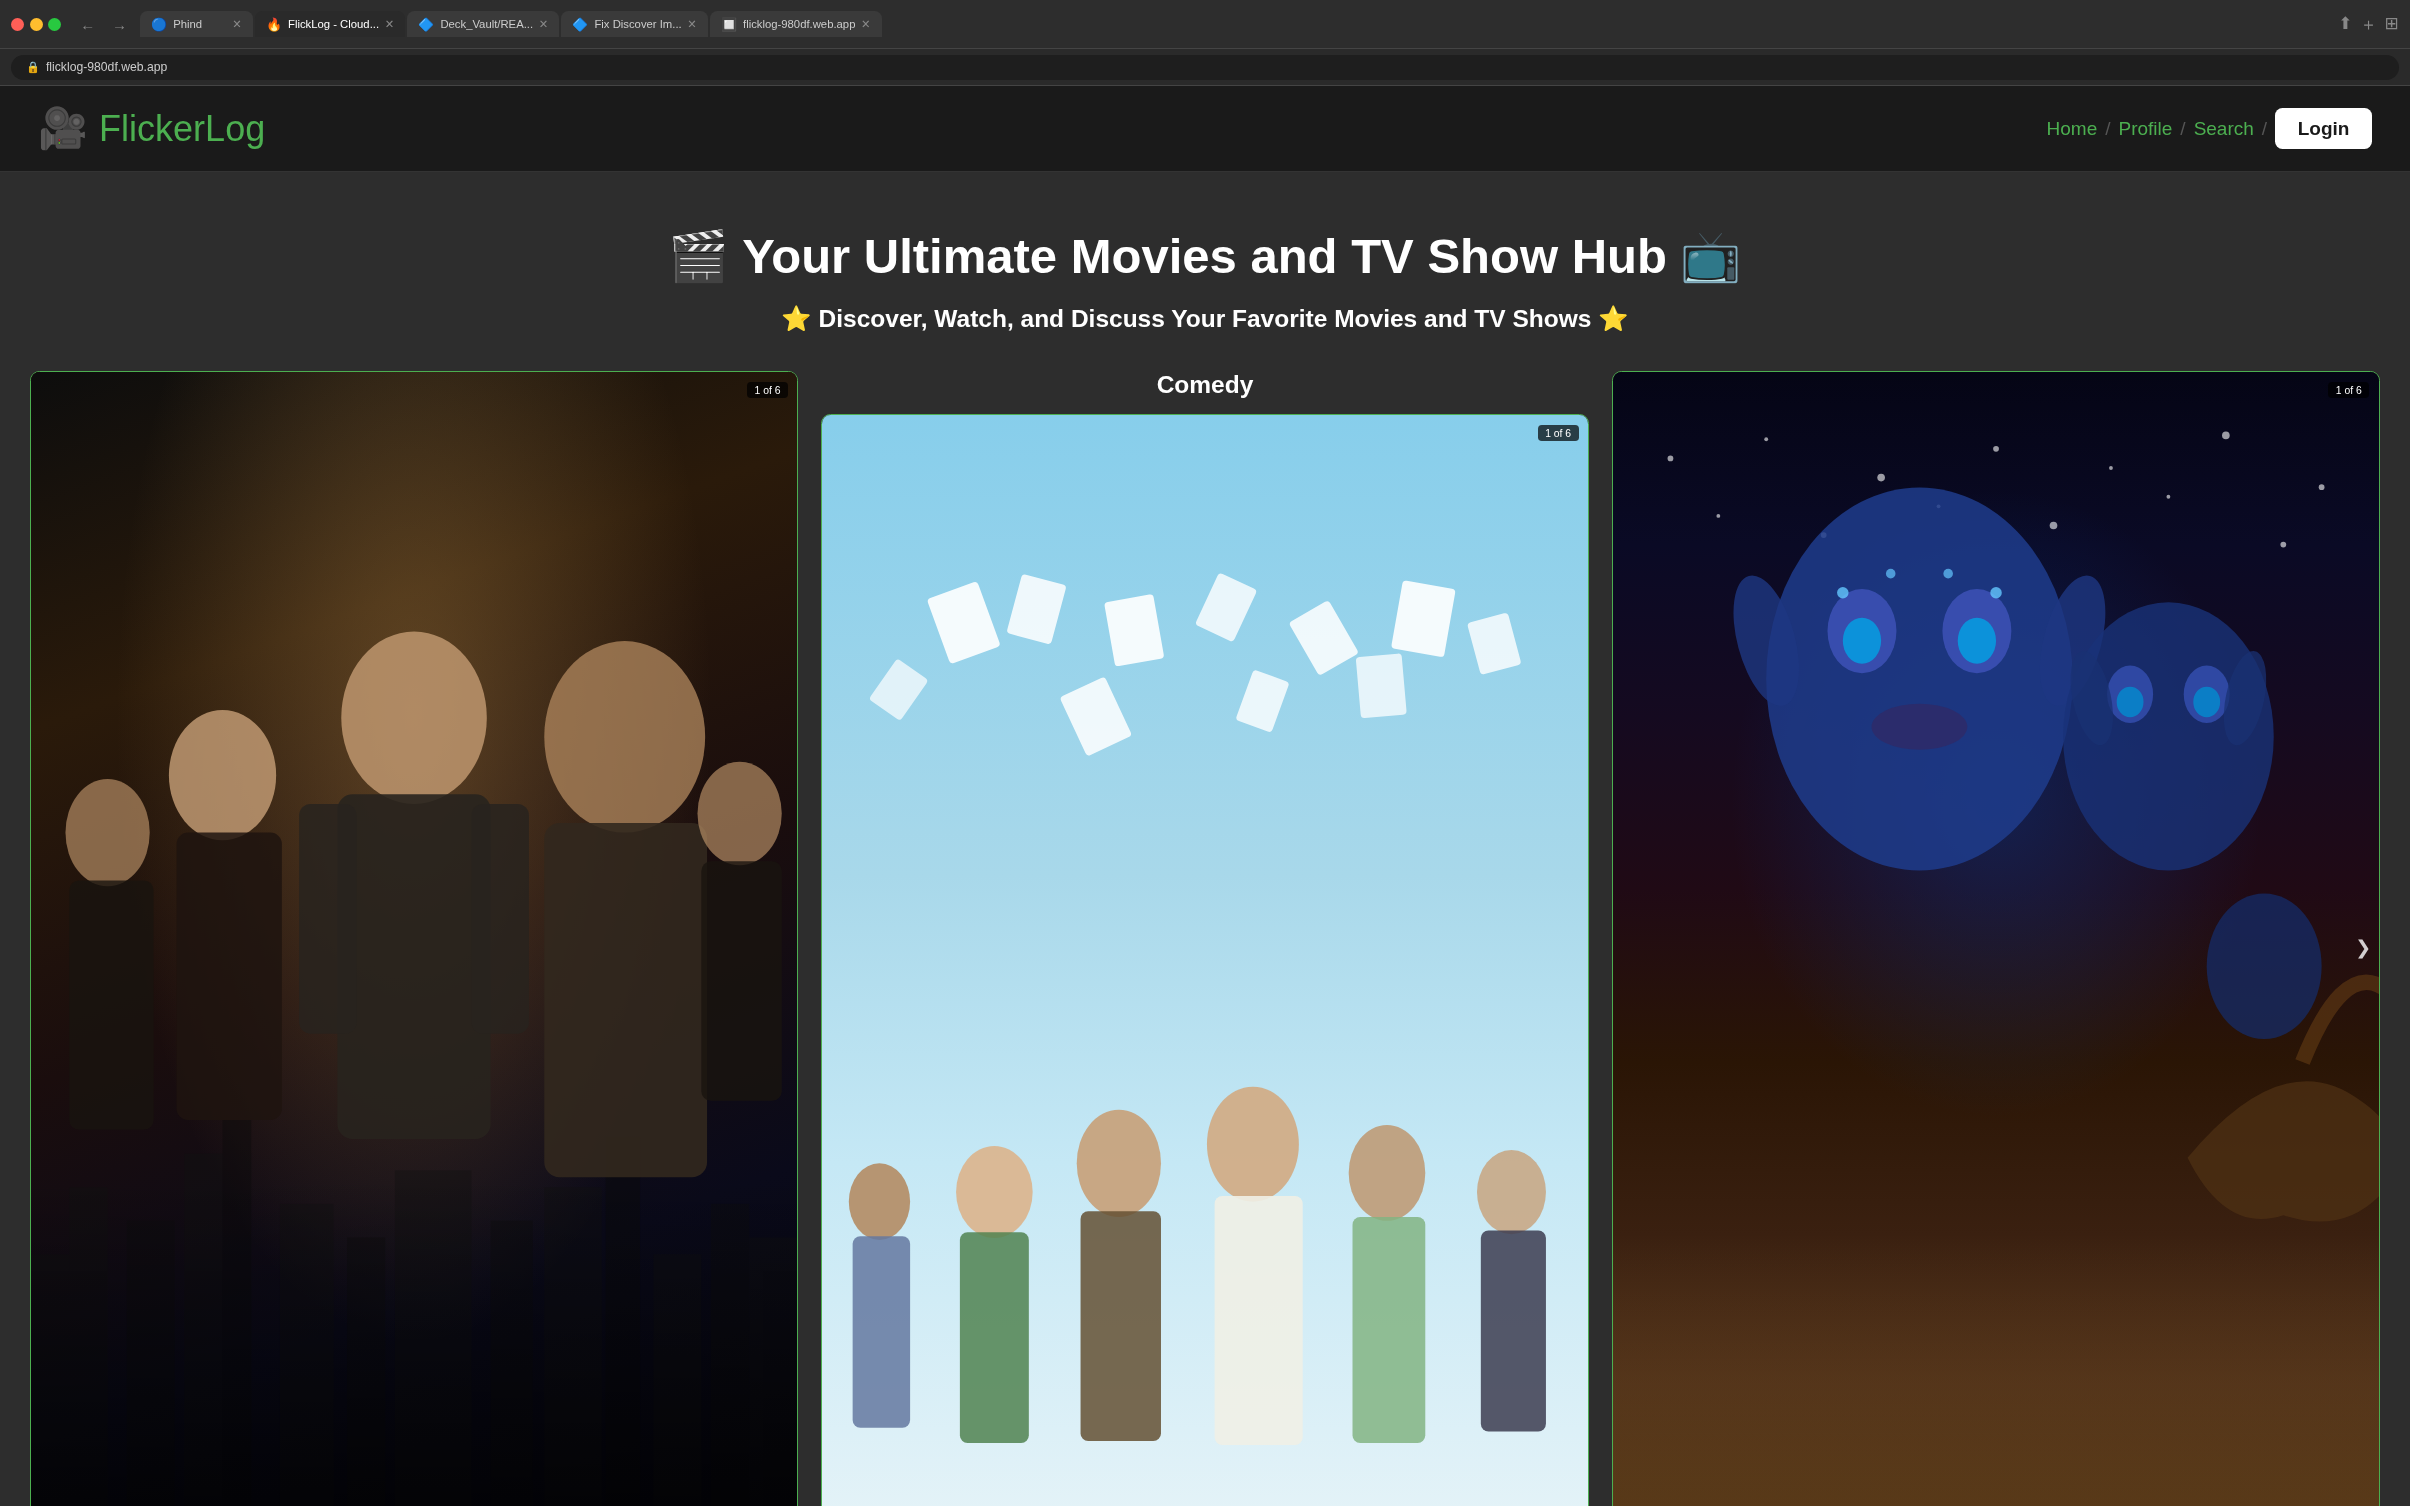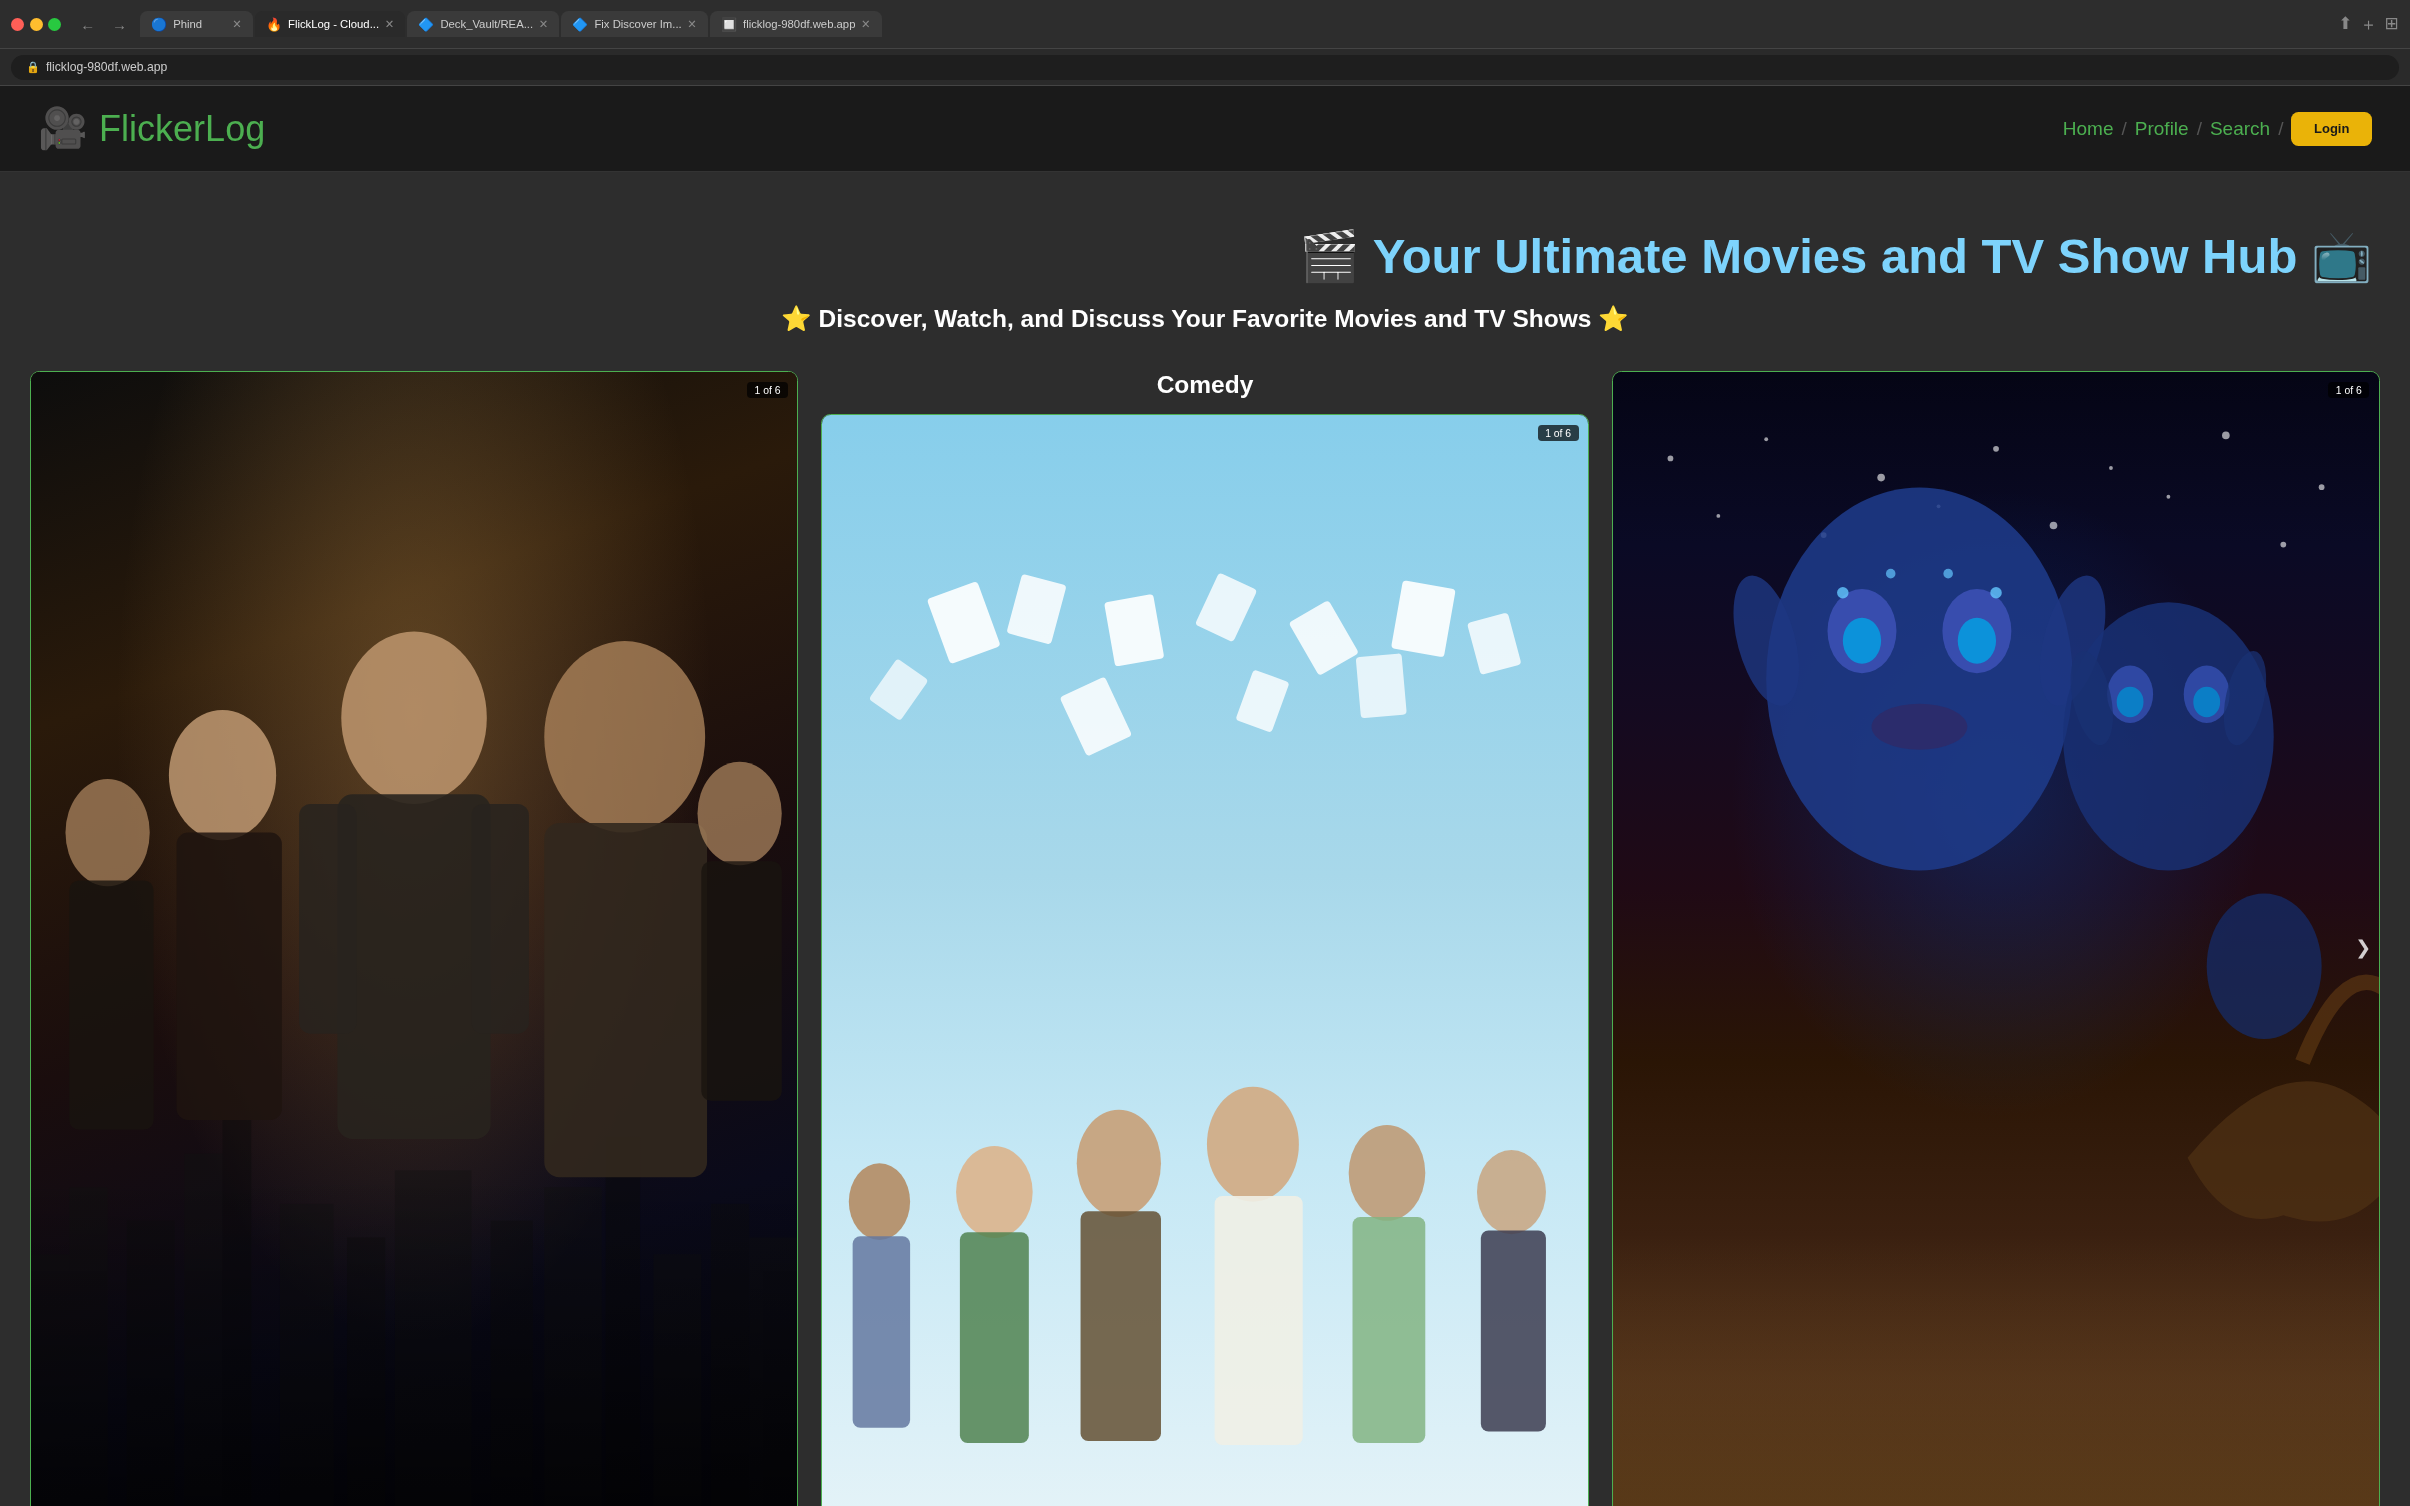--- a/index.html
+++ b/index.html
@@ -157,42 +157,41 @@
       color: #4caf50;
       font-size: 19px;
       text-decoration: none;
       cursor: pointer;
     }
     .nav-separator {
       color: #555;
       font-size: 19px;
     }
     .login-btn {
-      background: #eab308;
+      background: #ffffff;
       color: #1a1a1a;
       border: none;
       border-radius: 7.5px;
       padding: 9.4px 22.6px;
-      font-size: 13px;
+      font-size: 19px;
       font-weight: 600;
       cursor: pointer;
     }
 
     
     .hero-section {
       text-align: center;
       padding: 56px 38px 38px;
       background: #2d2d2d;
     }
     .hero-title {
       font-size: 49px;
       font-weight: 800;
-      color: #7dd3fc;
+      color: #ffffff;
       margin-bottom: 19px;
-      text-align: right;
     }
     .hero-subtitle {
       font-size: 24.5px;
       font-weight: 600;
       color: #fff;
     }
 
     
     .genres-container {
       display: flex;

